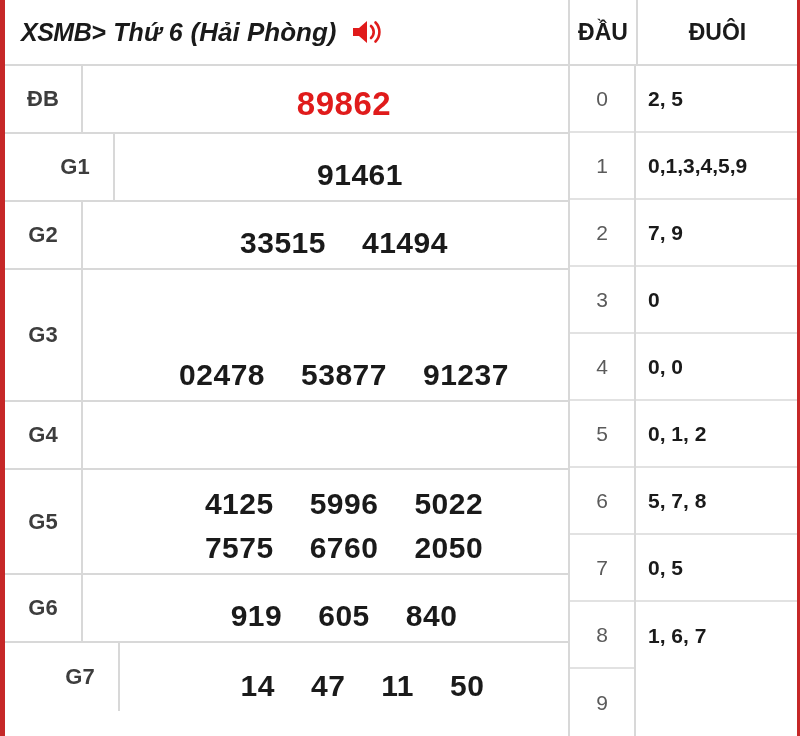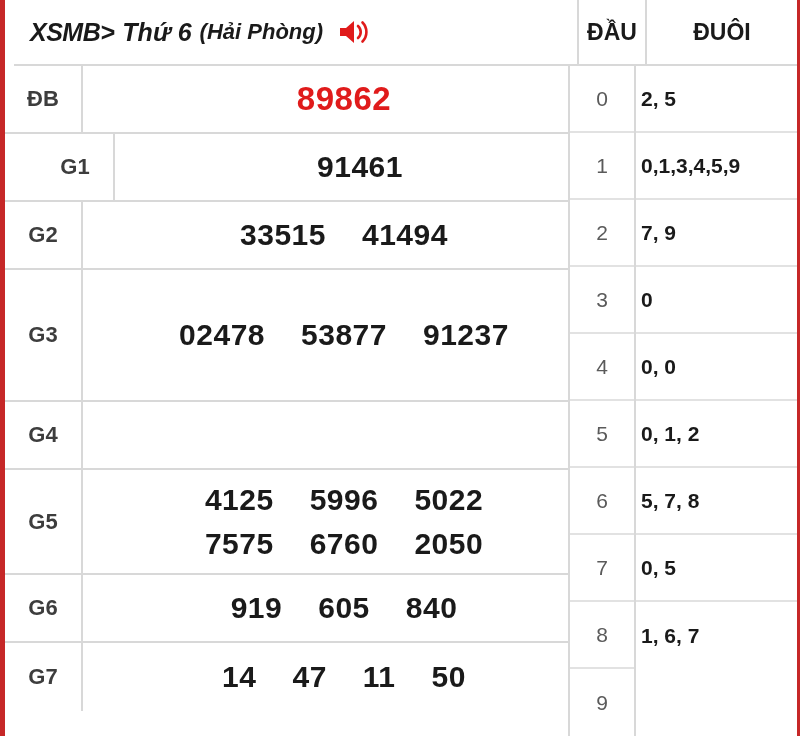--- a/index.html
+++ b/index.html
@@ -26,21 +26,20 @@
     flex-direction: column;
   }
 
   
   .board-header {
     display: flex;
     align-items: stretch;
     height: 64px;
     border-bottom: 2px solid #d8d8d8;
     flex: 0 0 auto;
-    margin-left: 9px;
   }
   .header-title {
     flex: 0 0 565px;
     display: flex;
     align-items: center;
     padding-left: 16px;
     box-sizing: border-box;
     border-right: 2px solid #d8d8d8;
     gap: 8px;
   }
@@ -49,21 +48,21 @@
     font-weight: bold;
     font-style: italic;
     letter-spacing: -0.5px;
   }
   .day-label {
     font-size: 25px;
     font-weight: bold;
     font-style: italic;
   }
   .province {
-    font-size: 22px;
+    font-size: 26px;
     font-weight: bold;
     font-style: italic;
   }
   .sound-btn {
     display: inline-flex;
     align-items: center;
     margin-left: 6px;
     cursor: pointer;
   }
   .header-dau, .header-duoi {
@@ -95,38 +94,38 @@
     border-right: 2px solid #d8d8d8;
     box-sizing: border-box;
   }
   .prize-row {
     display: flex;
     align-items: stretch;
     border-bottom: 2px solid #d8d8d8;
     box-sizing: border-box;
     gap: 37px;
   }
-  .prize-row:last-child { border-bottom: none; }
+  .prize-row:last-child { border-bottom: none; margin-left: 37px; }
 
   .prize-label {
     flex: 0 0 78px;
     display: flex;
     align-items: center;
     justify-content: center;
     font-size: 22px;
     font-weight: bold;
     color: #3d3d3d;
     border-right: 2px solid #d8d8d8;
     box-sizing: border-box;
   }
   .prize-values {
     flex: 1 1 auto;
     display: flex;
     flex-direction: column;
-    justify-content: center;
+    justify-content: flex-end;
     padding: 4px 0;
     box-sizing: border-box;
   }
   .num-line {
     display: flex;
     justify-content: center;
     align-items: center;
     gap: 36px;
     line-height: 1.45;
   }
@@ -173,21 +172,21 @@
     justify-content: center;
     font-size: 21px;
     color: #5a5a5a;
     border-bottom: 2px solid #e2e2e2;
     box-sizing: border-box;
   }
   .duoi-cell {
     height: 67px;
     display: flex;
     align-items: center;
-    padding-left: 5px;
+    padding-left: 12px;
     font-size: 21px;
     font-weight: bold;
     color: #1a1a1a;
     border-bottom: 2px solid #e2e2e2;
     box-sizing: border-box;
   }
   .dau-cell:last-child, .duoi-cell:last-child { border-bottom: none; }
 </style>
 </head>
 <body>

